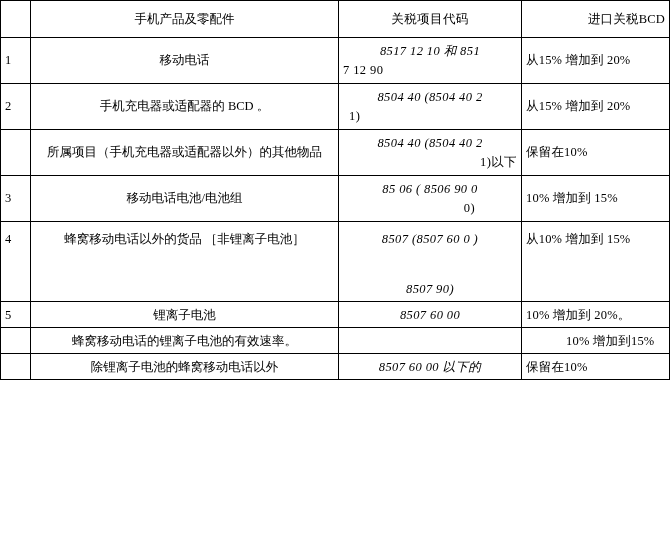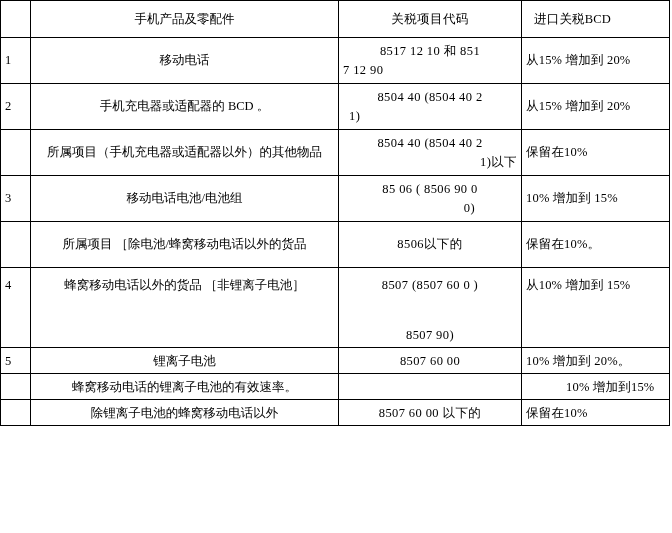--- a/index.html
+++ b/index.html
@@ -49,27 +49,27 @@
     padding-left: 7px;
     letter-spacing: 0.2px;
   }
   .hdr td {
     text-align: center;
     font-size: 13px;
     height: 30px;
     padding-top: 4px;
     padding-bottom: 4px;
   }
-  .hdr .c-duty { text-align: left; padding-left: 12px; }
+  .hdr .c-duty { text-align: right; padding-left: 12px; }
   .tall { height: 46px; }
   .short { height: 26px; }
   .code-line { display: block; }
   .indent-r { text-align: left; padding-right: 26px; }
   .indent-r2 { text-align: right; padding-right: 42px; }
-  .code-center { text-align: center; }
+  .code-center { text-align: center; font-style: italic; }
 </style>
 </head>
 <body>
 
 <table class="tariff">
   <colgroup>
     <col class="col-num">
     <col class="col-desc">
     <col class="col-code">
     <col class="col-duty">
@@ -115,28 +115,20 @@
     <tr class="tall">
       <td class="c-num">3</td>
       <td class="c-desc">移动电话电池/电池组</td>
       <td class="c-code">
         <span class="code-line code-center">85  06  (  8506  90  0</span>
         <span class="code-line indent-r2">0)</span>
       </td>
       <td class="c-duty">10%  增加到   15%</td>
     </tr>
 
-    <tr class="tall">
-      <td class="c-num"></td>
-      <td class="c-desc">所属项目 ［除电池/蜂窝移动电话以外的货品</td>
-      <td class="c-code">
-        <span class="code-line code-center">8506以下的</span>
-      </td>
-      <td class="c-duty">保留在10%。</td>
-    </tr>
 
     <tr class="tall" style="height:64px;">
       <td class="c-num" style="vertical-align:top;padding-top:8px;">4</td>
       <td class="c-desc" style="vertical-align:top;padding-top:8px;">蜂窝移动电话以外的货品 ［非锂离子电池］</td>
       <td class="c-code" style="vertical-align:top;padding-top:8px;">
         <span class="code-line code-center">8507  (8507  60  0   )</span>
         <span class="code-line code-center" style="margin-top:32px;">8507  90)</span>
       </td>
       <td class="c-duty" style="vertical-align:top;padding-top:8px;">从10%  增加到   15%</td>
     </tr>

